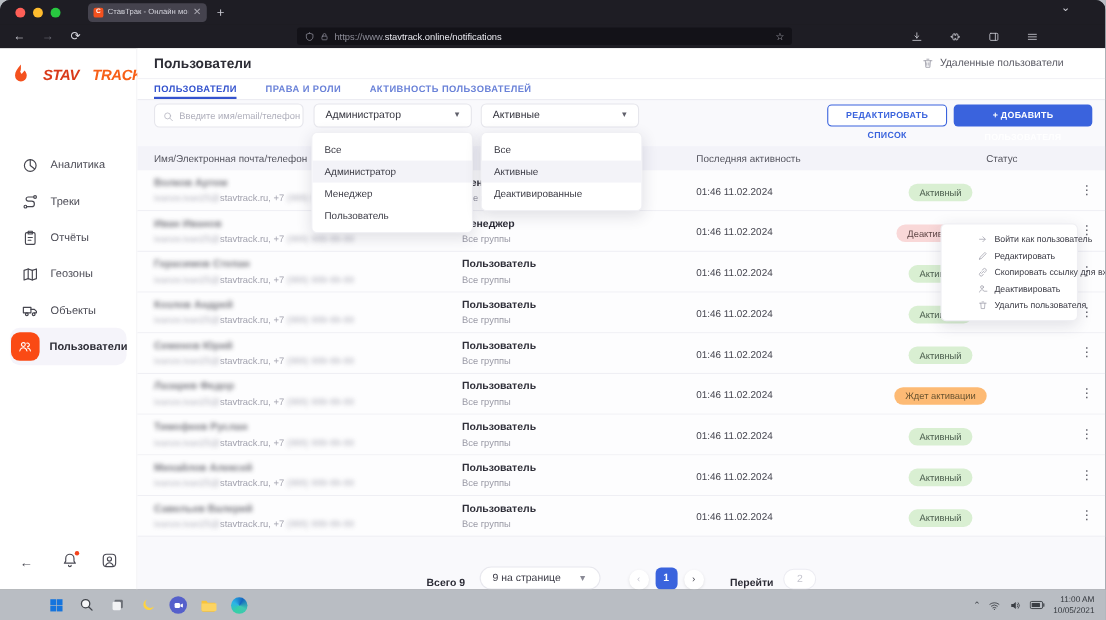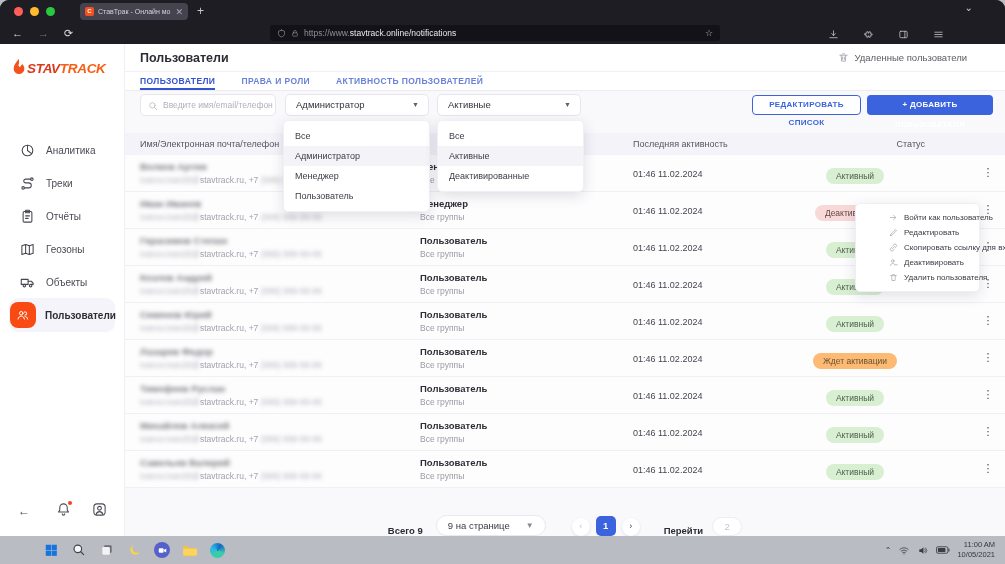--- a/index.html
+++ b/index.html
@@ -30,21 +30,21 @@
   .urlbar .star { color:#bbbac4; font-size:9px; }
   .tbic { position:absolute; top:4px; color:#c8c8d0; }
   .ic { stroke:currentColor; fill:none; stroke-width:1.7; stroke-linecap:round; stroke-linejoin:round; }
 
   
   .app { position:absolute; left:0; top:44px; right:0; bottom:0; background:#fff; }
 
   
   .sidebar { position:absolute; left:0; top:0; width:125px; height:100%; background:#fff;
              border-right:1px solid #f0f0f4; }
-  .logo { position:absolute; left:11px; top:14px; display:flex; align-items:center; }
+  .logo { position:absolute; left:11px; top:14px; display:flex; align-items:center;gap:12px; }
   .logo .word { font-size:13.5px; font-weight:900; font-style:italic; letter-spacing:-0.3px; }
   .nav-item { position:absolute; left:0; width:125px; height:30px; display:flex; align-items:center;
               gap:11px; padding-left:20px; color:#46464f; cursor:pointer; }
   .nav-item .lbl { font-size:10px; color:#4a4a54; }
   .nav-item.active { padding-left:10px; gap:9px; }
   .nav-item.active .rowbg { position:absolute; left:9px; top:-2px; width:106px; height:34px;
                             background:#f5f4fa; border-radius:9px; z-index:0; }
   .nav-item.active .iconbox { position:relative; z-index:1; width:26px; height:26px; background:#fa4a14;
                               border-radius:8px; display:flex; align-items:center; justify-content:center; color:#fff; }
   .nav-item.active .lbl { position:relative; z-index:1; color:#2c2c35; font-weight:bold; }

